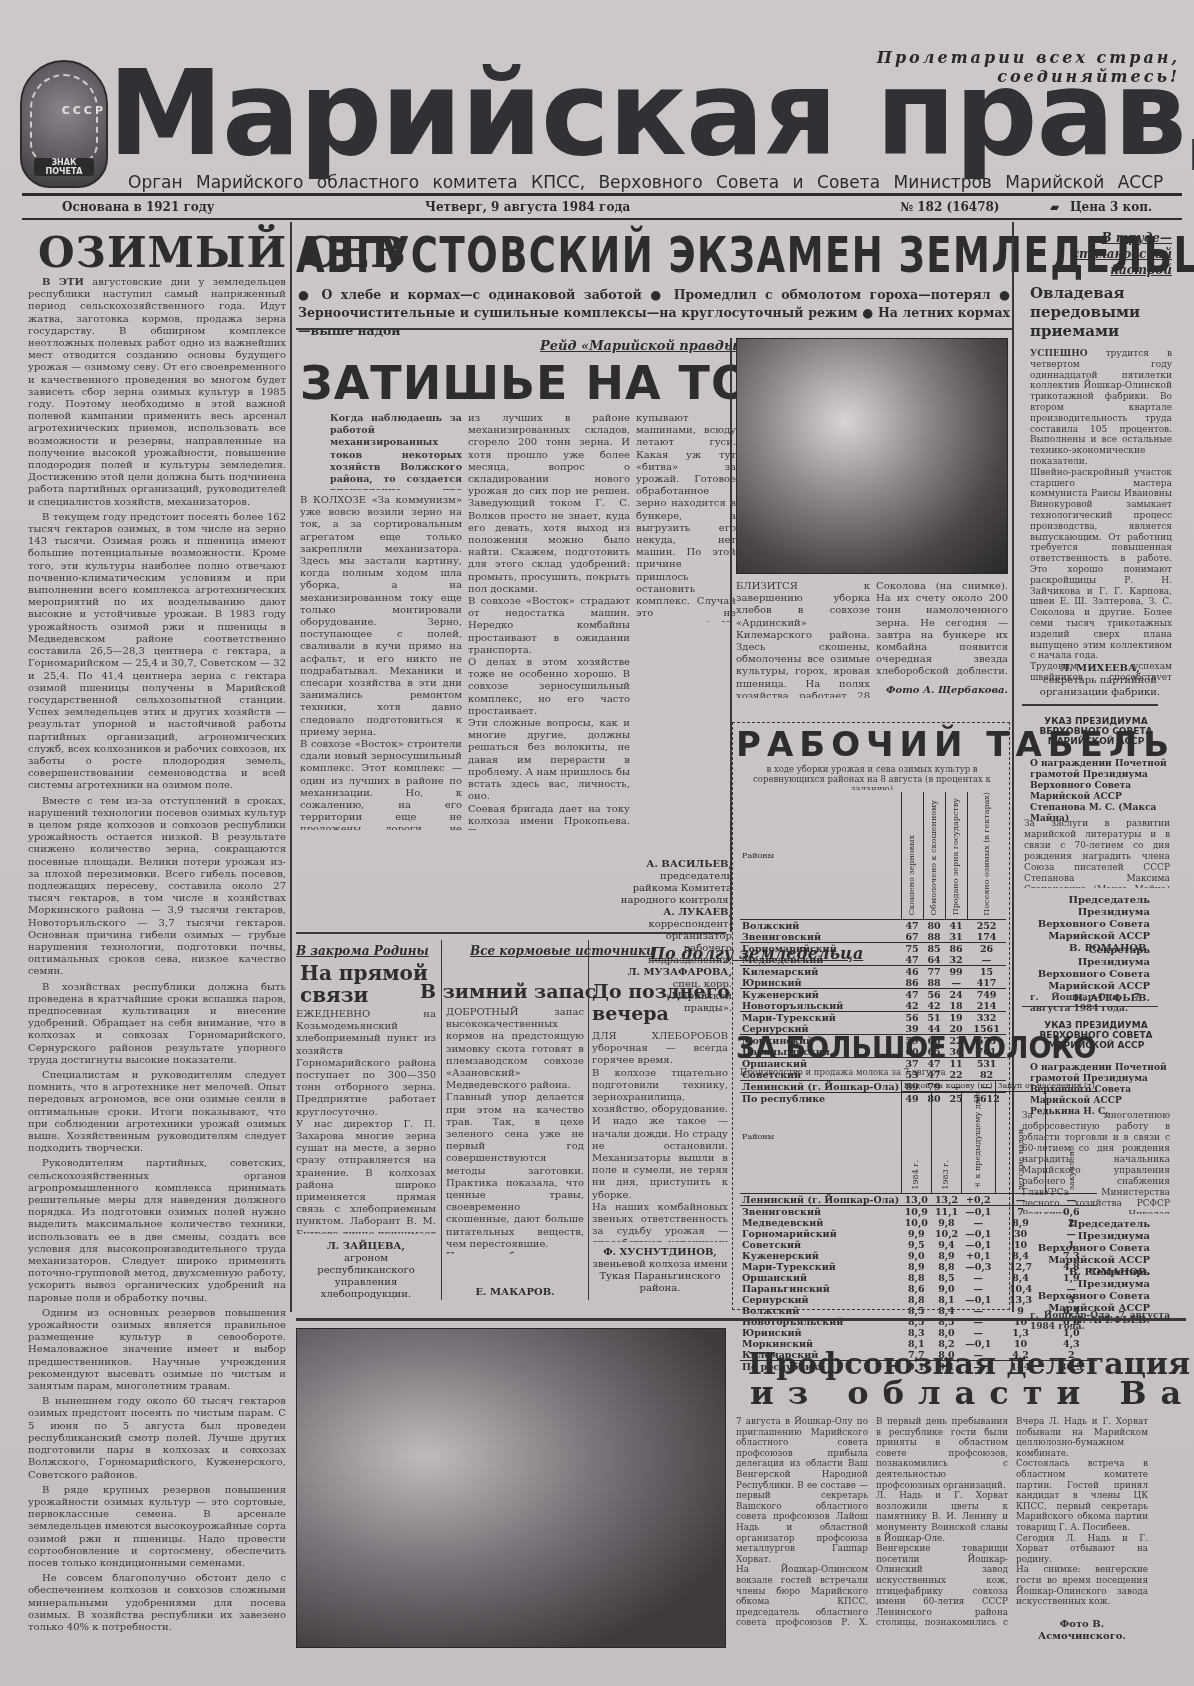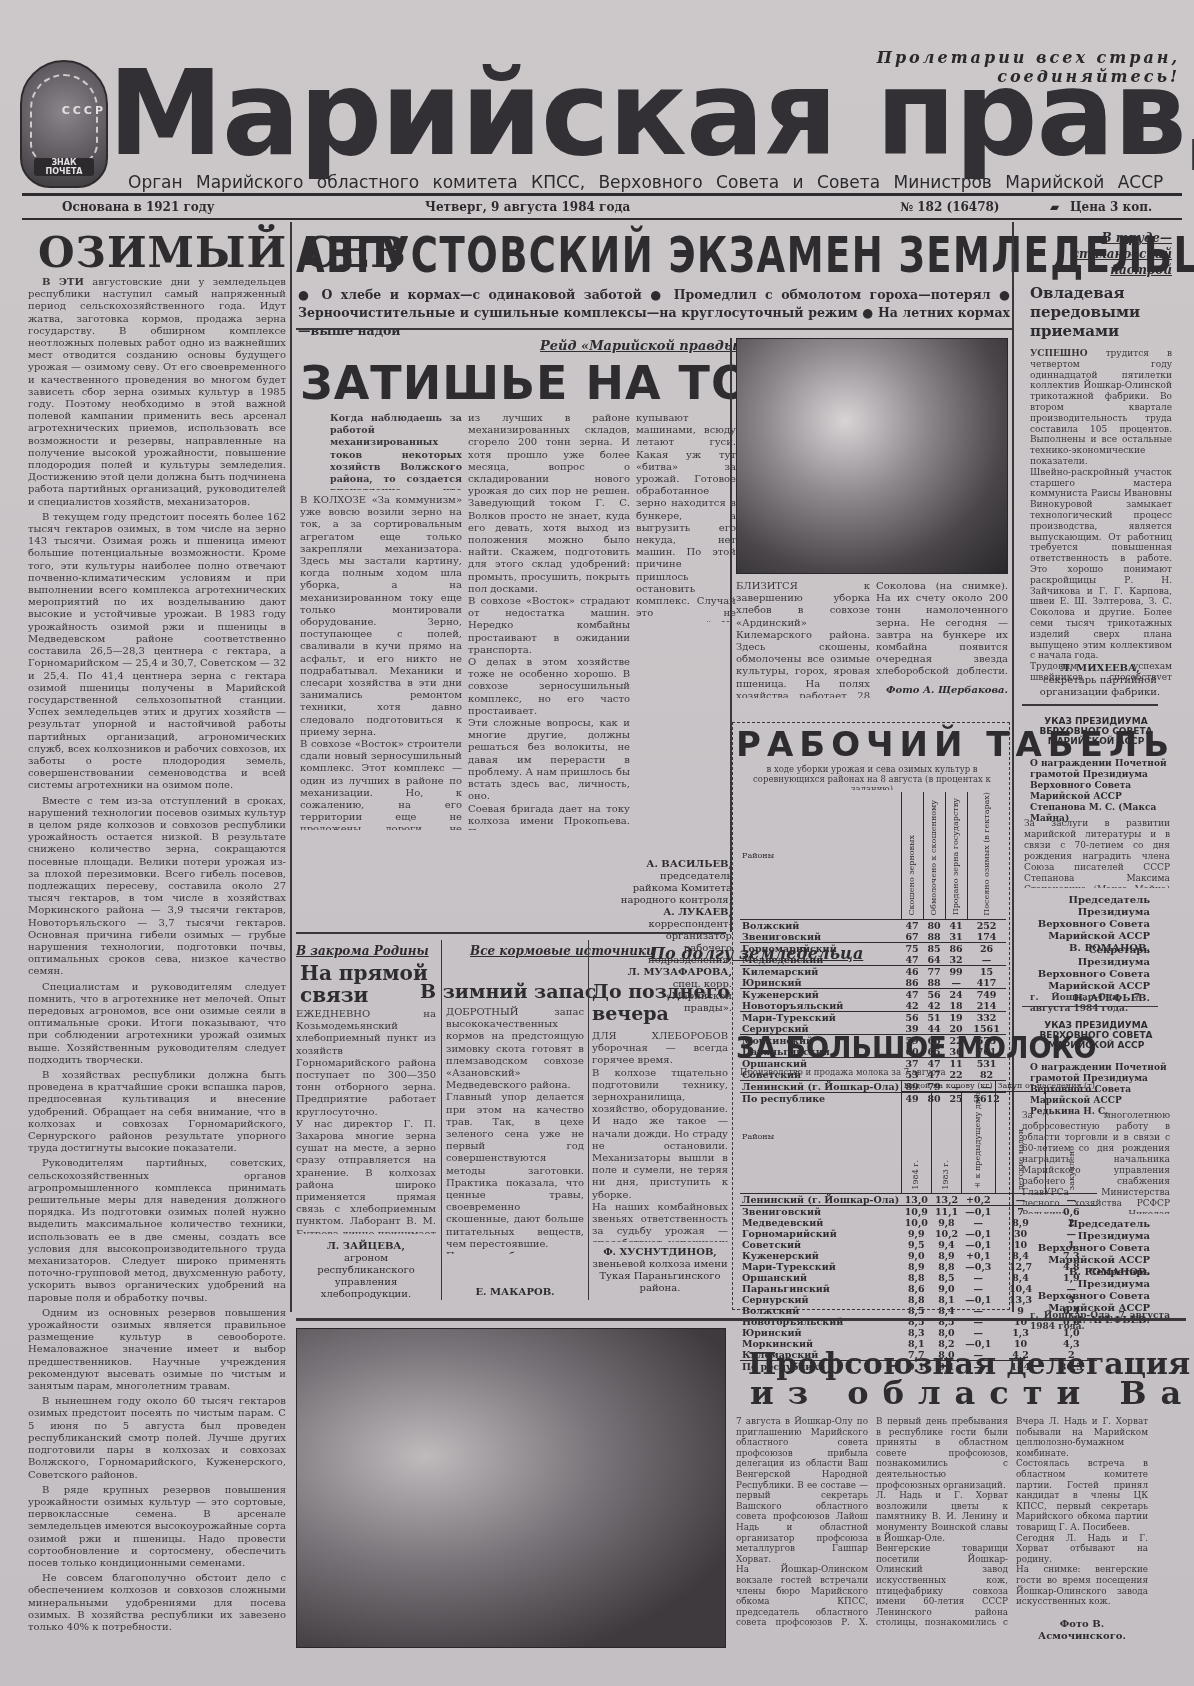--- a/index.html
+++ b/index.html
@@ -70,22 +70,22 @@
   <div class="meta" style="left:900px;">№ 182 (16478)</div>
   <div class="meta" style="left:1050px;">▰</div>
   <div class="meta" style="left:1070px;">Цена 3 коп.</div>
   <div class="rule-meta"></div>
 
   <div class="h-big" style="left:38px; top:228px; font-size:42px; font-family:'DejaVu Serif',serif; letter-spacing:1px;">ОЗИМЫЙ СЕВ</div>
   <div class="txt" style="left:28px; top:276px; width:258px; height:1360px;">
     <p><b>В ЭТИ</b><span> августовские дни у земледельцев республики наступил самый напряженный период сельскохозяйственного года. Идут жатва, заготовка кормов, продажа зерна государству. В обширном комплексе неотложных полевых работ одно из важнейших мест отводится созданию основы будущего урожая — озимому севу. От его своевременного и качественного проведения во многом будет зависеть сбор зерна озимых культур в 1985 году. Поэтому необходимо в этой важной полевой кампании применить весь арсенал агротехнических приемов, использовать все возможности и резервы, направленные на получение высокой урожайности, повышение плодородия полей и культуры земледелия. Достижению этой цели должна быть подчинена работа партийных организаций, руководителей и специалистов хозяйств, механизаторов.</span></p>
     <p>В текущем году предстоит посеять более 162 тысяч гектаров озимых, в том числе на зерно 143 тысячи. Озимая рожь и пшеница имеют большие потенциальные возможности. Кроме того, эти культуры наиболее полно отвечают почвенно-климатическим условиям и при выполнении всего комплекса агротехнических мероприятий по их возделыванию дают высокие и устойчивые урожаи. В 1983 году урожайность озимой ржи и пшеницы в Медведевском районе соответственно составила 26,5—28,3 центнера с гектара, а Горномарийском — 25,4 и 30,7, Советском — 32 и 25,4. По 41,4 центнера зерна с гектара озимой пшеницы получены в Марийской государственной сельхозопытной станции. Успех земледельцев этих и других хозяйств — результат упорной и настойчивой работы партийных организаций, агрономических служб, всех колхозников и рабочих совхозов, их заботы о росте плодородия земель, совершенствовании семеноводства и всей системы агротехники на озимом поле.</p>
     <p>Вместе с тем из-за отступлений в сроках, нарушений технологии посевов озимых культур в целом ряде колхозов и совхозов республики урожайность остается низкой. В результате снижено количество зерна, сокращаются посевные площади. Велики потери урожая из-за плохой перезимовки. Всего гибель посевов, подлежащих пересеву, составила около 27 тысяч гектаров, в том числе в хозяйствах Моркинского района — 3,9 тысячи гектаров, Новоторъяльского — 3,7 тысячи гектаров. Основная причина гибели озимых — грубые нарушения технологии, подготовки почвы, оптимальных сроков сева, низкое качество семян.</p>
+    <p>В хозяйствах республики должна быть проведена в кратчайшие сроки вспашка паров, предпосевная культивация и внесение удобрений. Обращает на себя внимание, что в колхозах и совхозах Горномарийского, Сернурского районов результате упорного труда достигнуты высокие показатели.</p>
     <p>Специалистам и руководителям следует помнить, что в агротехнике нет мелочей. Опыт передовых агрономов, все они озимые сеяли в оптимальные сроки. Итоги показывают, что при соблюдении агротехники урожай озимых выше. Хозяйственным руководителям следует подходить творчески.</p>
-    <p>В хозяйствах республики должна быть проведена в кратчайшие сроки вспашка паров, предпосевная культивация и внесение удобрений. Обращает на себя внимание, что в колхозах и совхозах Горномарийского, Сернурского районов результате упорного труда достигнуты высокие показатели.</p>
     <p>Руководителям партийных, советских, сельскохозяйственных органов агропромышленного комплекса принимать решительные меры для наведения должного порядка. Из подготовки озимых полей нужно выделить максимальное количество техники, использовать ее в две смены, создать все условия для высокопроизводительного труда механизаторов. Следует широко применять поточно-групповой метод, двухсменную работу, ускорить вывоз органических удобрений на паровые поля и обработку почвы.</p>
     <p>Одним из основных резервов повышения урожайности озимых является правильное размещение культур в севообороте. Немаловажное значение имеет и выбор предшественников. Научные учреждения рекомендуют высевать озимые по чистым и занятым парам, многолетним травам.</p>
     <p>В нынешнем году около 60 тысяч гектаров озимых предстоит посеять по чистым парам. С 5 июня по 5 августа был проведен республиканский смотр полей. Лучше других подготовили пары в колхозах и совхозах Волжского, Горномарийского, Куженерского, Советского районов.</p>
     <p>В ряде крупных резервов повышения урожайности озимых культур — это сортовые, первоклассные семена. В арсенале земледельцев имеются высокоурожайные сорта озимой ржи и пшеницы. Надо провести сортообновление и сортосмену, обеспечить посев только кондиционными семенами.</p>
     <p>Не совсем благополучно обстоит дело с обеспечением колхозов и совхозов сложными минеральными удобрениями для посева озимых. В хозяйства республики их завезено только 40% к потребности.</p>
 
   </div>
   <div class="vline" style="left:290px; top:222px; height:1090px;"></div>
 
   <div class="h-big" style="left:296px; top:226px; font-size:50px; font-family:'DejaVu Sans',sans-serif; transform:scaleX(0.74); transform-origin:left; letter-spacing:2px;">АВГУСТОВСКИЙ ЭКЗАМЕН ЗЕМЛЕДЕЛЬЦЕВ</div>

